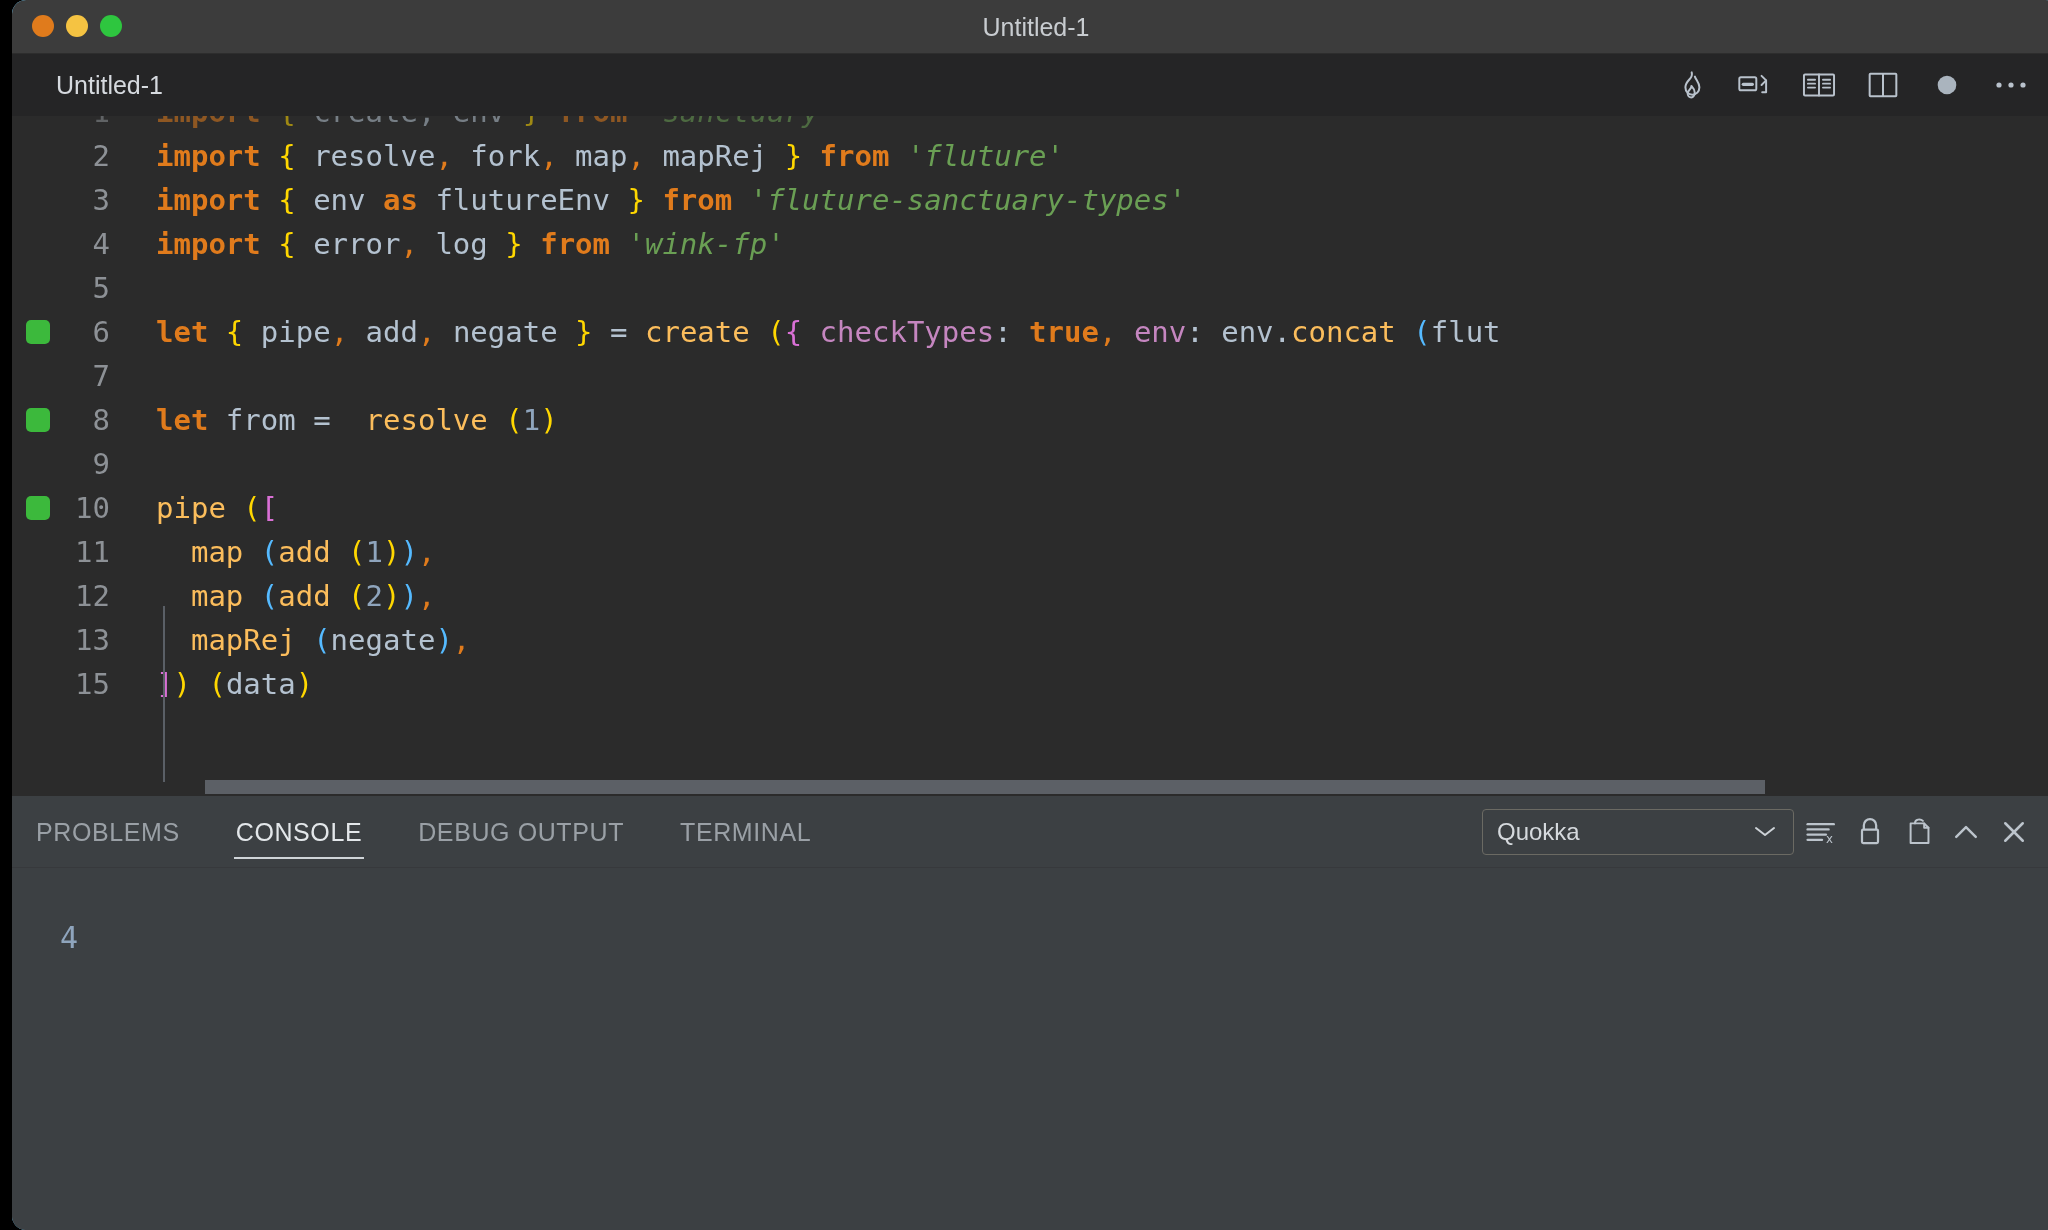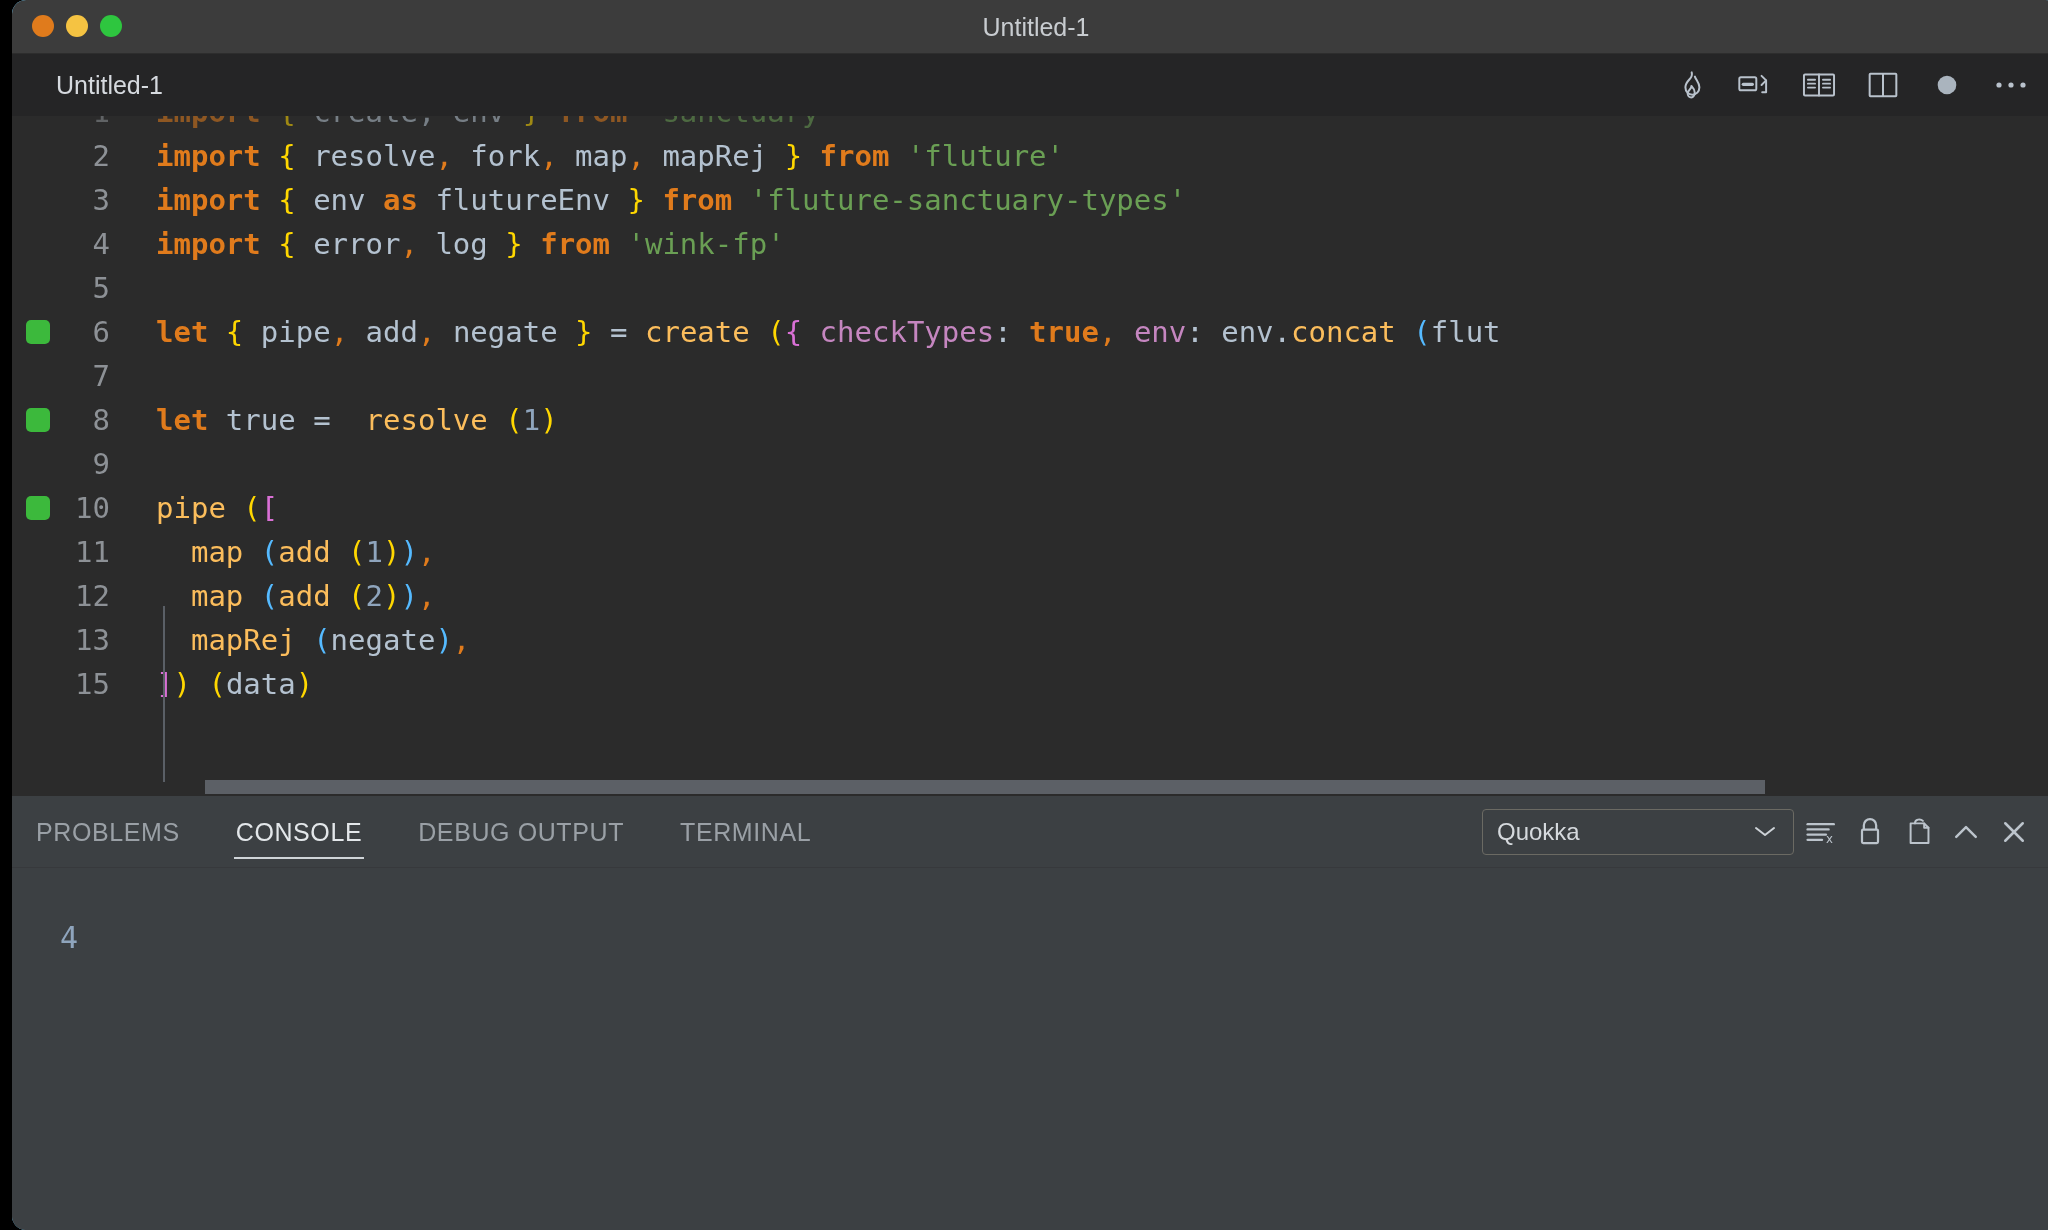--- a/index.html
+++ b/index.html
@@ -130,21 +130,21 @@
   .indent-guide {
     position: absolute;
     left: 151px;
     width: 2px;
     background: #5a5f66;
   }
 
   
   .t-kw    { color: #e07b1c; font-weight: bold; margin-top: 10px; }
   .t-var   { color: #b4c2d0; }
-  .t-str   { color: #6a9f54; }
+  .t-str   { color: #6a9f54; font-style: italic; }
   .t-fn    { color: #fbbd5c; }
   .t-prop  { color: #c586c0; }
   .t-num   { color: #8fa5bd; }
   .t-punc  { color: #b4c2d0; }
   .t-b1    { color: #ffd700; }
   .t-b2    { color: #da70d6; }
   .t-b3    { color: #55baff; }
   .t-comma { color: #e07b1c; }
 
   
@@ -344,21 +344,21 @@
       </div>
 
       <div class="line">
         <span class="lineno">7</span>
         <span class="codetext"></span>
       </div>
 
       <div class="line">
         <span class="gutter-mark"></span>
         <span class="lineno">8</span>
-        <span class="codetext"><span class="t-kw">let</span><span class="t-var"> true = </span><span class="t-fn"> resolve </span><span class="t-b1">(</span><span class="t-num">1</span><span class="t-b1">)</span></span>
+        <span class="codetext"><span class="t-kw">let</span><span class="t-var"> from = </span><span class="t-fn"> resolve </span><span class="t-b1">(</span><span class="t-num">1</span><span class="t-b1">)</span></span>
       </div>
 
       <div class="line">
         <span class="lineno">9</span>
         <span class="codetext"></span>
       </div>
 
       <div class="line">
         <span class="gutter-mark"></span>
         <span class="lineno">10</span>

